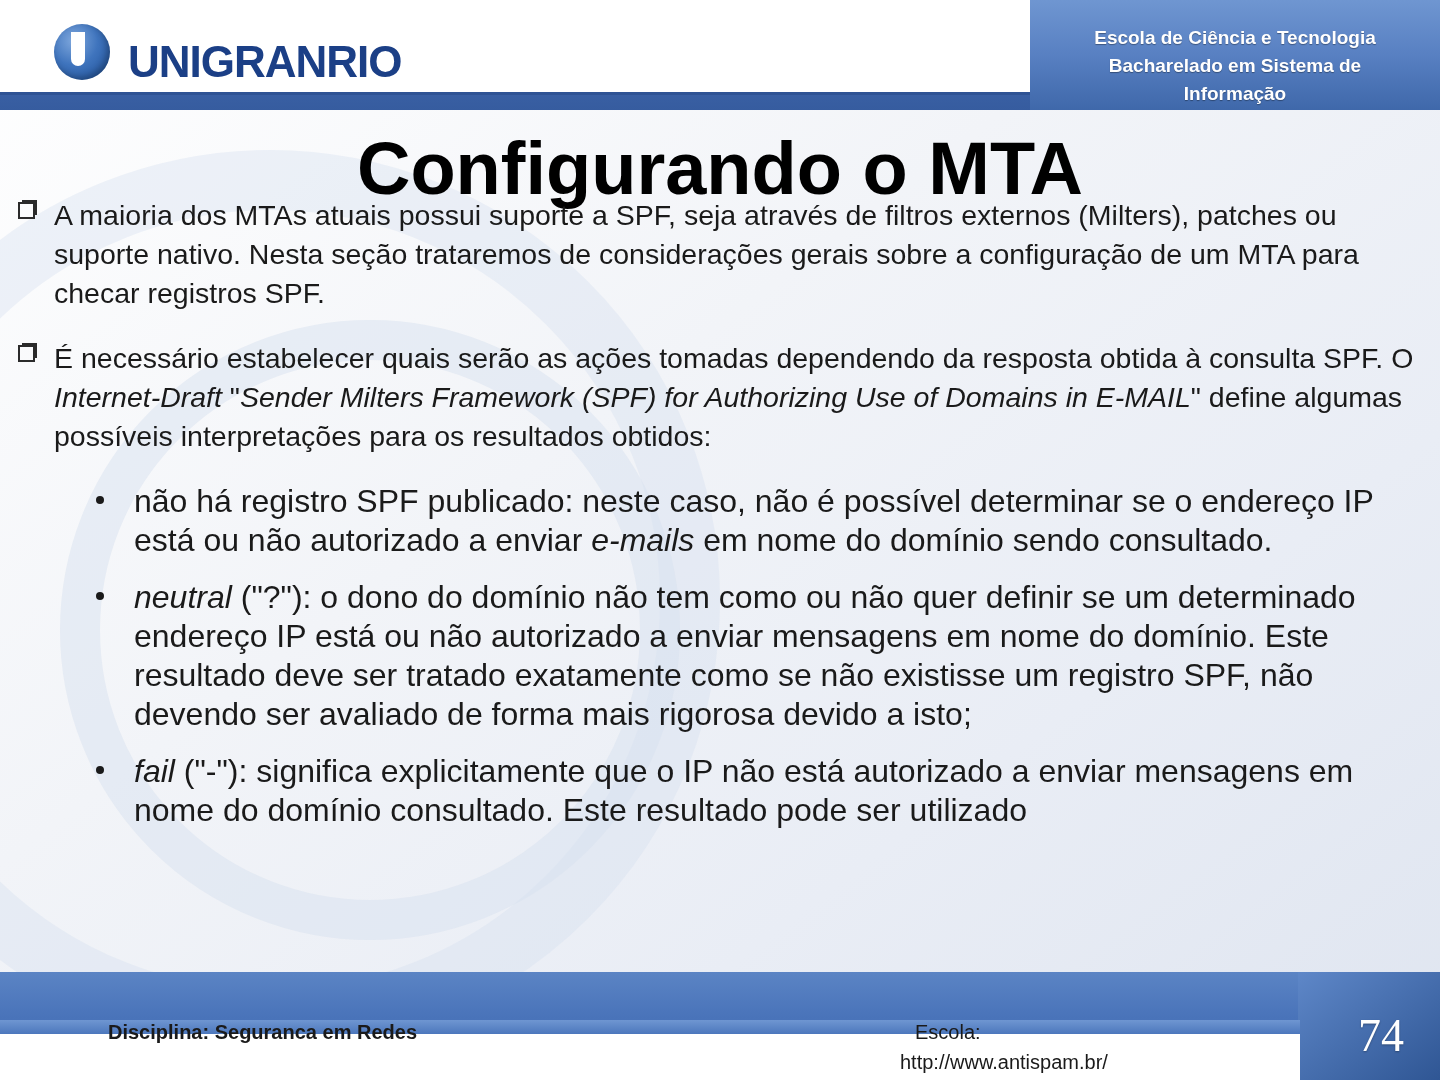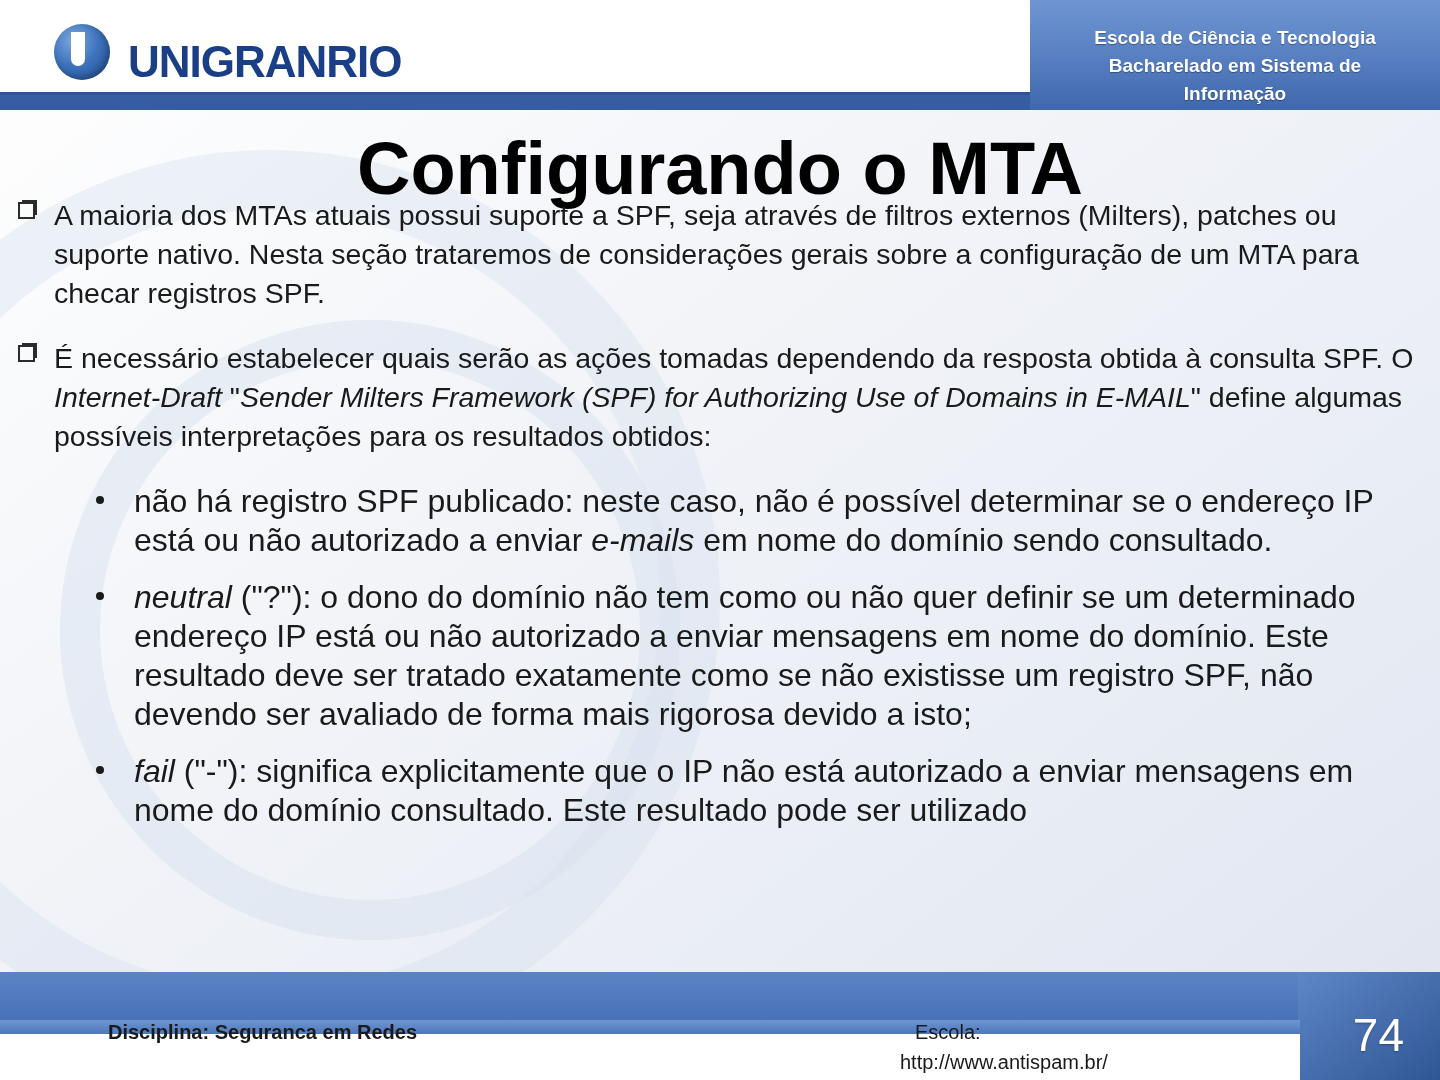--- a/index.html
+++ b/index.html
@@ -242,20 +242,21 @@
     color: #1a1a1a;
   }
   .page-number {
     position: absolute;
     right: 36px;
     bottom: 18px;
     font-size: 46px;
     color: #ffffff;
     font-weight: normal;
     text-shadow: 0 1px 2px rgba(0,0,0,0.3);
+    font-family: Liberation Serif, serif;
   }
   .footer-corner {
     position: absolute;
     right: 0;
     bottom: 0;
     width: 142px;
     height: 108px;
     background: linear-gradient(to bottom right, #5e87c8, #2f5694);
   }
 </style>

